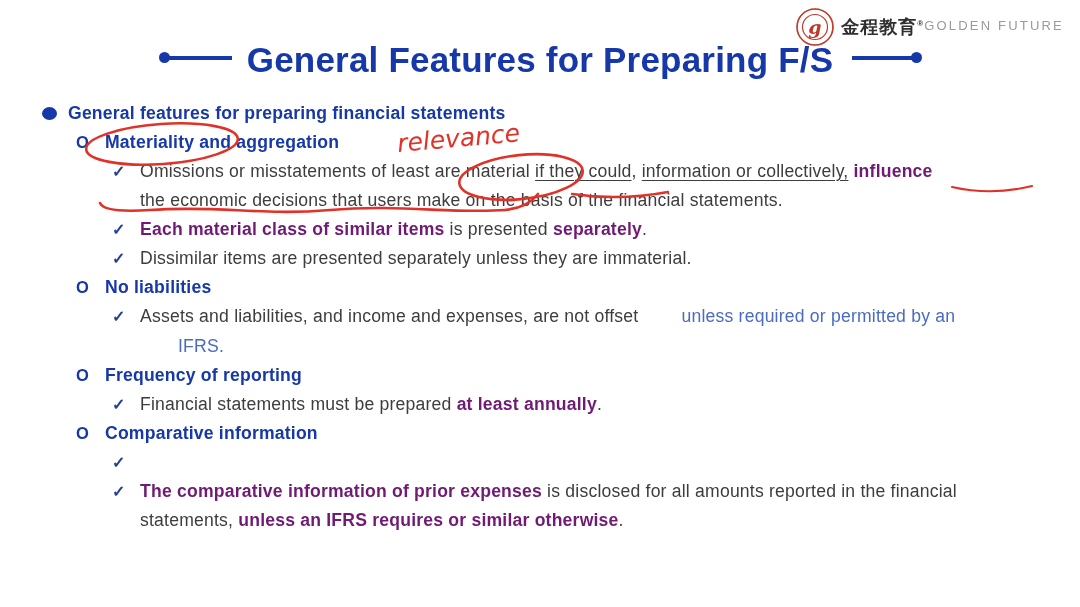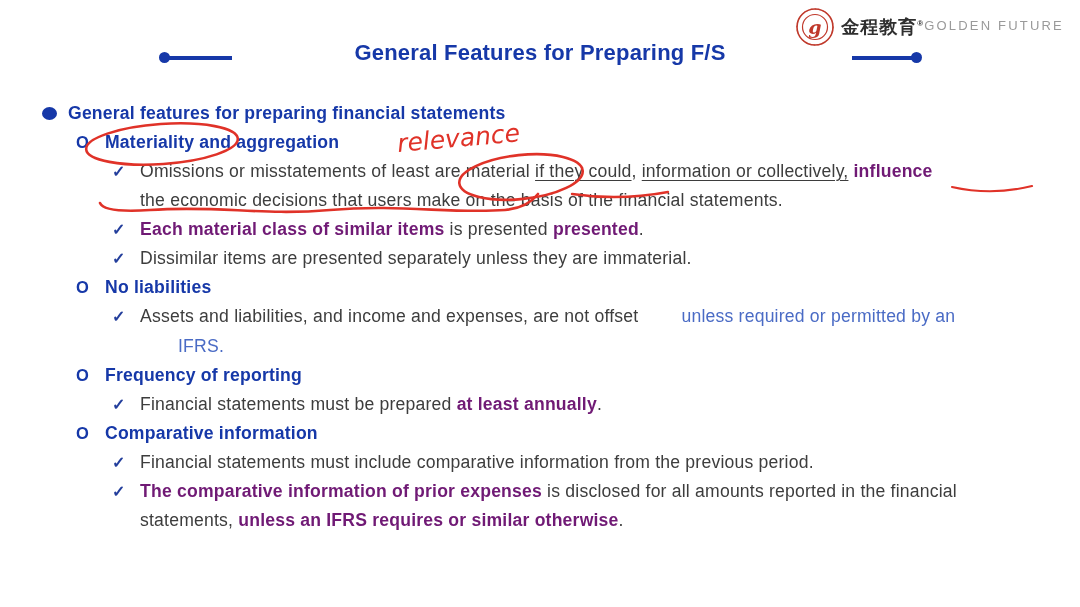--- a/index.html
+++ b/index.html
@@ -3,21 +3,21 @@
 <meta charset="utf-8">
 <style>
   html,body{margin:0;padding:0;background:#e9e9e9;}
   .slide{
     position:relative;width:1080px;height:607px;background:#ffffff;
     overflow:hidden;font-family:"Liberation Sans",sans-serif;margin:0 auto;
   }
   
   .title{
     position:absolute;top:40px;left:0;right:0;text-align:center;
-    font-size:22px;font-weight:bold;color:#1638a8;letter-spacing:0.2px;margin:0;
+    font-size:35px;font-weight:bold;color:#1638a8;letter-spacing:0.2px;margin:0;
   }
   .decor-dot{position:absolute;width:11px;height:11px;border-radius:50%;background:#1638a8;}
   .decor-line{position:absolute;height:3.5px;background:#1638a8;}
   .dot-left{left:159px;top:52px;}
   .line-left{left:169px;top:56px;width:63px;}
   .line-right{left:852px;top:56px;width:61px;}
   .dot-right{left:911px;top:52px;}
   
   .logo{position:absolute;top:7px;right:16px;display:flex;align-items:center;gap:6px;}
   .logo-text{display:flex;flex-direction:row;line-height:1.15;}
@@ -91,21 +91,21 @@
       <span class="check">✓</span>
       <span>Omissions or misstatements of least are material </span><span class="u">if they could</span><span>, </span><span class="u">information or collectively,</span><span> </span><span class="em">influence</span>
     </div>
 
     <div class="line t-l3">
       <span>the economic decisions that users make on the basis of the financial statements.</span>
     </div>
 
     <div class="line t-l3">
       <span class="check">✓</span>
-      <span class="em">Each material class of similar items</span><span> is presented </span><span class="em">presented</span><span>.</span>
+      <span class="em">Each material class of similar items</span><span> is presented </span><span class="em">separately</span><span>.</span>
     </div>
 
     <div class="line t-l3">
       <span class="check">✓</span>
       <span>Dissimilar items are presented separately unless they are immaterial.</span>
     </div>
 
     <div class="line t-l2">
       <span class="bullet-o">O</span>
       <span class="h2">No liabilities</span>
@@ -130,21 +130,20 @@
       <span>Financial statements must be prepared </span><span class="em">at least annually</span><span>.</span>
     </div>
 
     <div class="line t-l2">
       <span class="bullet-o">O</span>
       <span class="h2">Comparative information</span>
     </div>
 
     <div class="line t-l3">
       <span class="check">✓</span>
-      <span>Financial statements must include comparative information from the previous period.</span>
     </div>
 
     <div class="line t-l3">
       <span class="check">✓</span>
       <span class="em">The comparative information of prior expenses</span><span> is disclosed for all amounts reported in the financial</span>
     </div>
 
     <div class="line t-l3">
       <span>statements, </span><span class="em">unless an IFRS requires or similar otherwise</span><span>.</span>
     </div>

